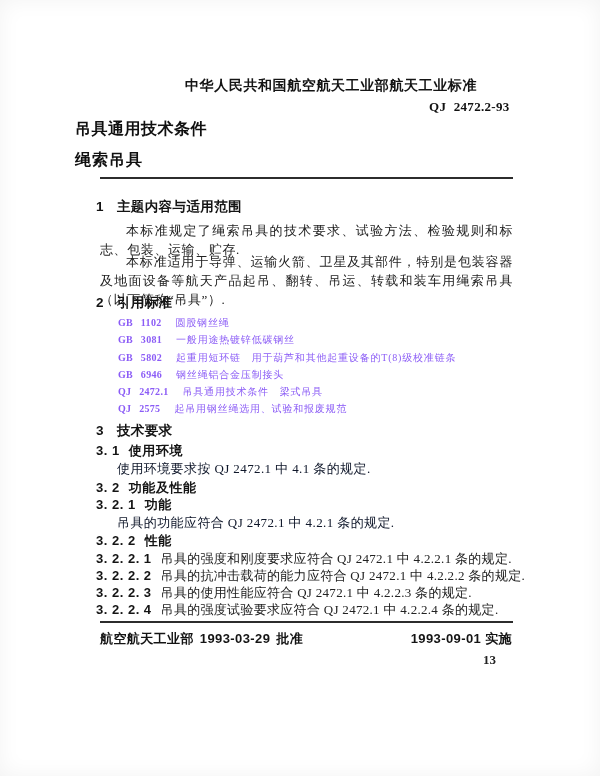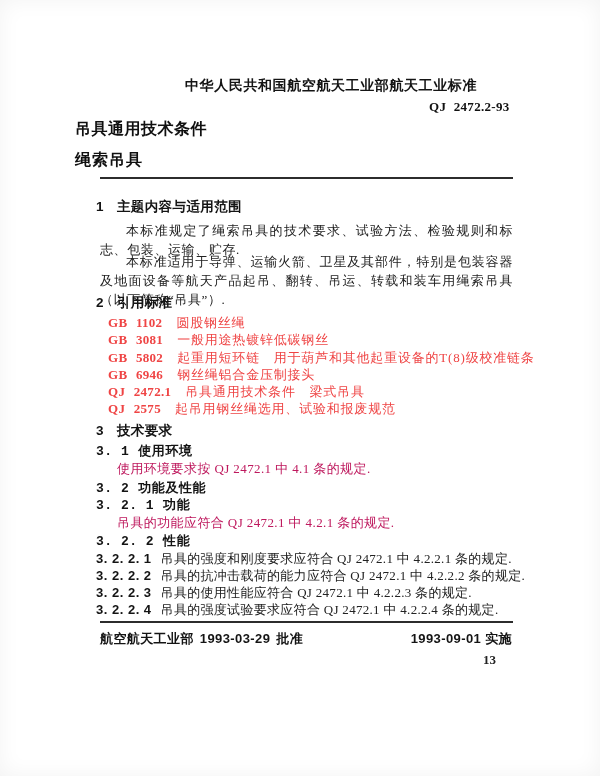--- a/index.html
+++ b/index.html
@@ -38,34 +38,34 @@
   }
   .sec-h .no{display:inline-block;margin-right:13px;}
   .body{
     position:absolute;left:100px;width:413px;margin:0;
     font-size:13px;line-height:19px;letter-spacing:0.6px;color:#222;
     text-align:justify;
   }
   .indent2{text-indent:2em;}
   .clause-body{
     position:absolute;left:117px;margin:0;white-space:nowrap;
-    font-size:13px;line-height:16px;letter-spacing:0.4px;color:#be185d;
+    font-size:13px;line-height:16px;letter-spacing:0.4px;color:#0f172a;
   }
   .ref{
-    position:absolute;left:108px;white-space:nowrap;
-    font-size:13px;line-height:16px;color:#ef4444;
+    position:absolute;left:118px;white-space:nowrap;
+    font-size:10px;line-height:16px;color:#8b5cf6;
   }
   .ref-code{font-weight:bold;word-spacing:5px;letter-spacing:0.3px;display:inline-block;margin-right:14px;}
   .ref-title{letter-spacing:0.8px;}
   .clause-h{
     position:absolute;left:96px;white-space:nowrap;
     font-family:"Liberation Sans","DejaVu Sans",sans-serif;
     font-weight:bold;font-size:13px;line-height:16px;color:#141414;
   }
-  .clause-h .cno{display:inline-block;margin-right:9px;white-space:pre;letter-spacing:0.5px;font-family:Liberation Mono, monospace;}
+  .clause-h .cno{display:inline-block;margin-right:9px;white-space:pre;letter-spacing:0.5px;}
   .clause-h .clabel{letter-spacing:0.6px;}
   .clause-line{
     position:absolute;left:96px;white-space:nowrap;
     font-size:13px;line-height:16px;color:#222;
   }
   .clause-line .cno{
     display:inline-block;margin-right:9px;white-space:pre;
     font-family:"Liberation Sans","DejaVu Sans",sans-serif;
     font-weight:bold;color:#141414;letter-spacing:0.5px;text-align:right;
   }

